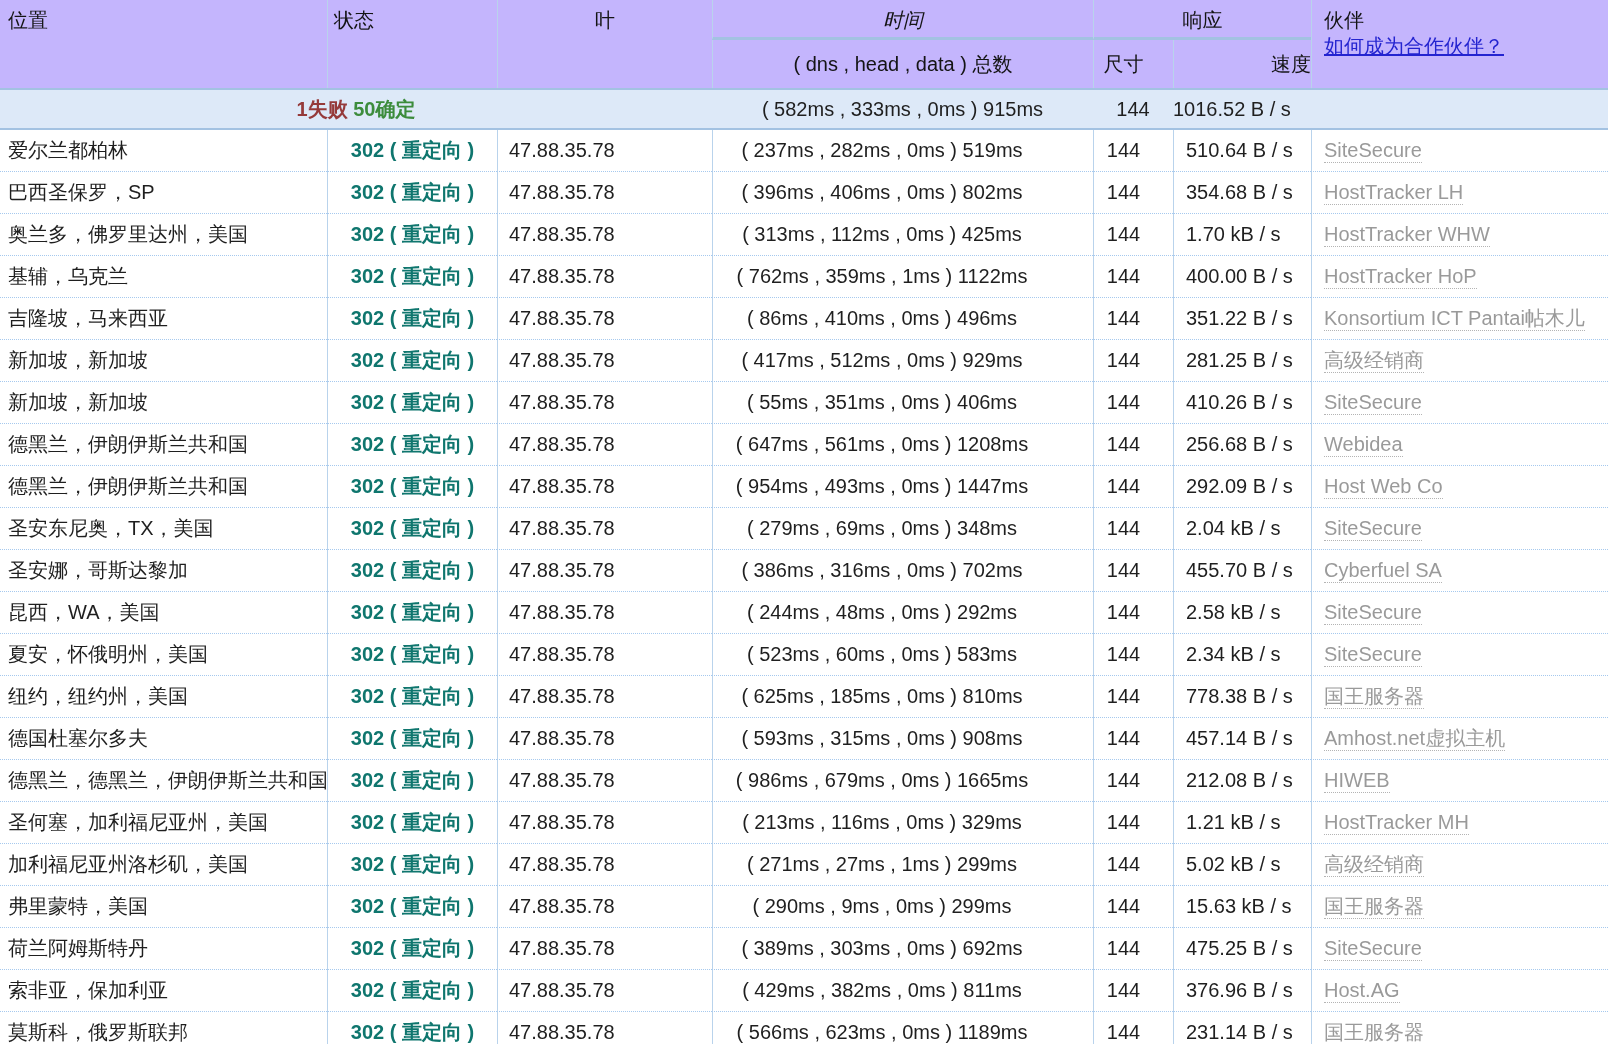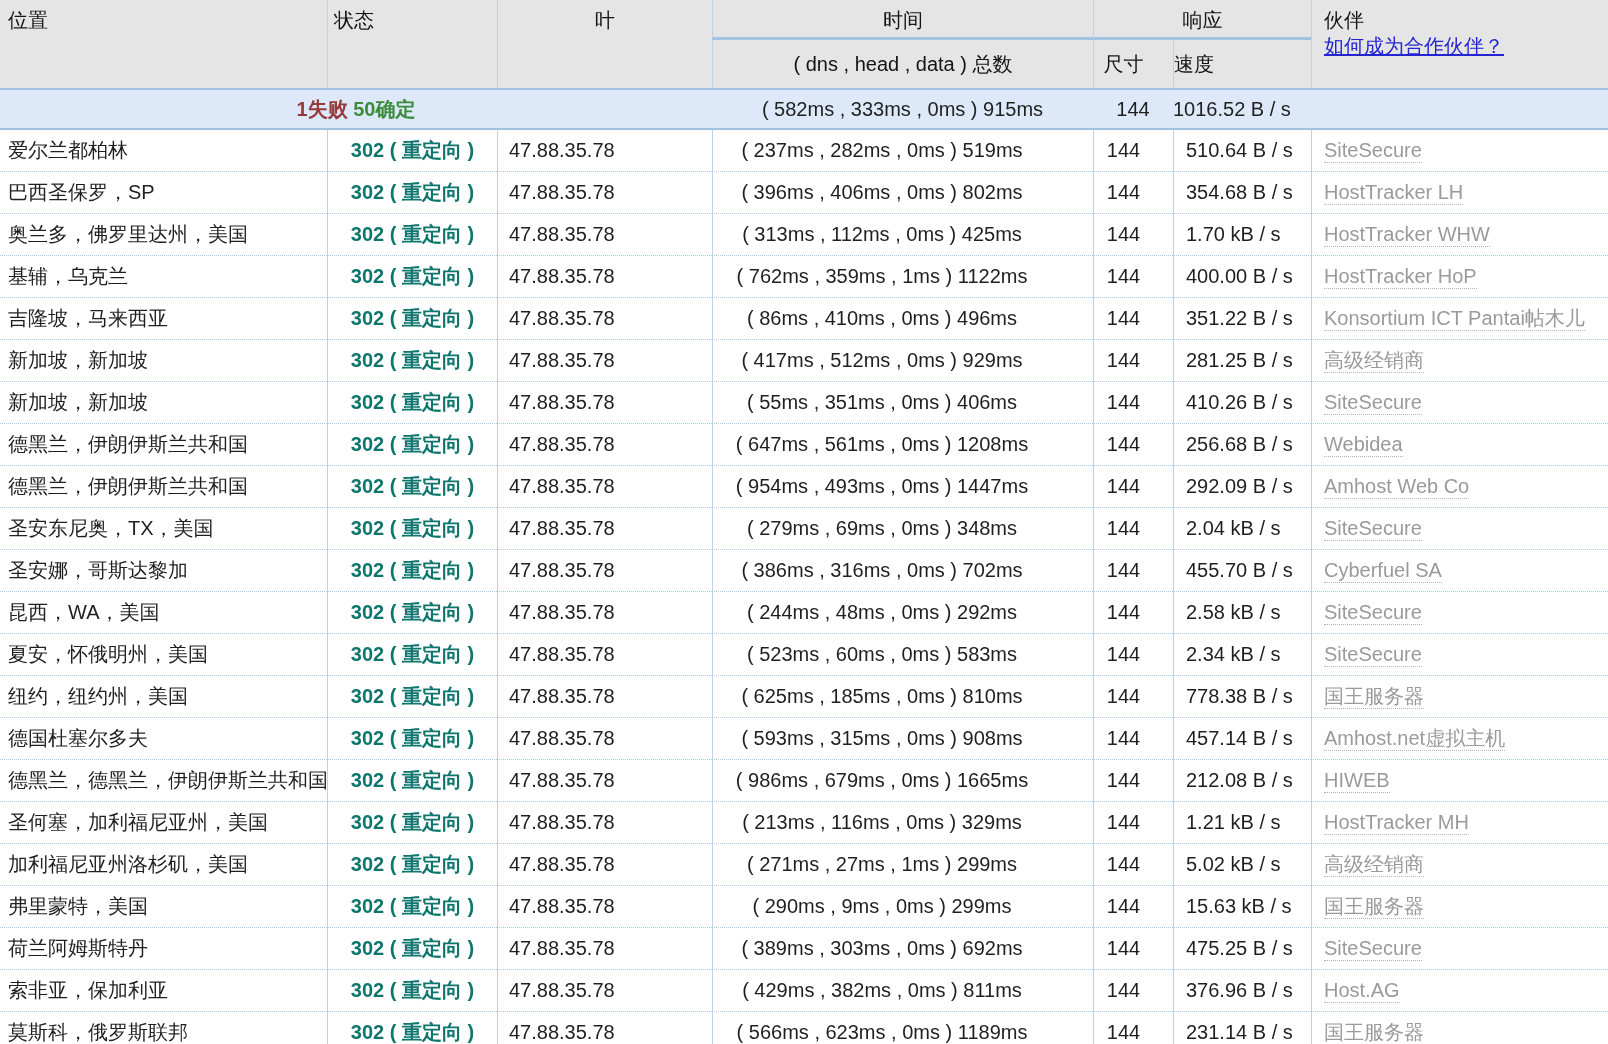--- a/index.html
+++ b/index.html
@@ -8,33 +8,33 @@
     font-family:"Liberation Sans","DejaVu Sans",sans-serif;
     color:#1f1f1f;
   }
   table{
     border-collapse:separate;border-spacing:0;table-layout:fixed;
     width:1608px;
   }
   
   thead th{
     font-weight:normal;color:#141414;font-size:20px;
-    vertical-align:top;padding:0;background:#e5e5e5;text-align:left;
+    vertical-align:top;padding:0;background:#c4b5fd;text-align:left;
   }
   tr.group-row th{height:30px;padding-top:7px;}
   tr.sub-row th{height:48px;vertical-align:middle;padding-top:0;}
   th.h-loc{padding-left:8px;}
   th.h-status{padding-left:6px;border-left:1px solid #b9d3ec;}
   th.h-leaf{text-align:center;border-left:1px solid #b9d3ec;}
-  th.h-time{text-align:center;border-left:1px solid #b9d3ec;border-bottom:3px solid #a3c2e2;}
+  th.h-time{text-align:center;border-left:1px solid #b9d3ec;border-bottom:3px solid #a3c2e2;font-style:italic;}
   th.h-resp{text-align:center;border-left:1px solid #b9d3ec;border-bottom:3px solid #a3c2e2;}
   th.h-partner{padding-left:12px;border-left:1px solid #b9d3ec;}
   th.h-timesub{text-align:center;border-left:1px solid #b9d3ec;}
   th.h-size{text-align:center;padding-right:20px;border-left:1px solid #b9d3ec;}
-  th.h-speed{border-left:1px solid #b9d3ec;}
+  th.h-speed{padding-left:12px;border-left:1px solid #b9d3ec;text-align:right;}
   .partner-head-label{line-height:26px;}
   a.partner-signup{color:#2424d0;text-decoration:underline;line-height:26px;font-size:20px;}
   
   tr.summary td{
     background:#dde9f8;height:38px;font-size:20px;vertical-align:middle;
     border-top:2px solid #a3c2e2;border-bottom:2px solid #a3c2e2;padding:0;
   }
   td.s-counts{text-align:center;font-weight:bold;}
   .fail-count{color:#953a3a;}
   .ok-count{color:#3c8c3c;}
@@ -202,21 +202,21 @@
   </tr>
 
   <tr>
     <td class="c-loc">德黑兰，伊朗伊斯兰共和国</td>
     <td class="c-status">302 ( 重定向 )</td>
     <td class="c-leaf">47.88.35.78</td>
     <td class="c-time">( 954ms , 493ms , 0ms ) 1447ms</td>
     <td class="c-size">144</td>
     <td class="c-speed">292.09 B / s</td>
     <td class="c-partner">
-      <a class="plink" href="#">Amhost Web Co</a>
+      <a class="plink" href="#">Host Web Co</a>
     </td>
   </tr>
 
   <tr>
     <td class="c-loc">圣安东尼奥，TX，美国</td>
     <td class="c-status">302 ( 重定向 )</td>
     <td class="c-leaf">47.88.35.78</td>
     <td class="c-time">( 279ms , 69ms , 0ms ) 348ms</td>
     <td class="c-size">144</td>
     <td class="c-speed">2.04 kB / s</td>

